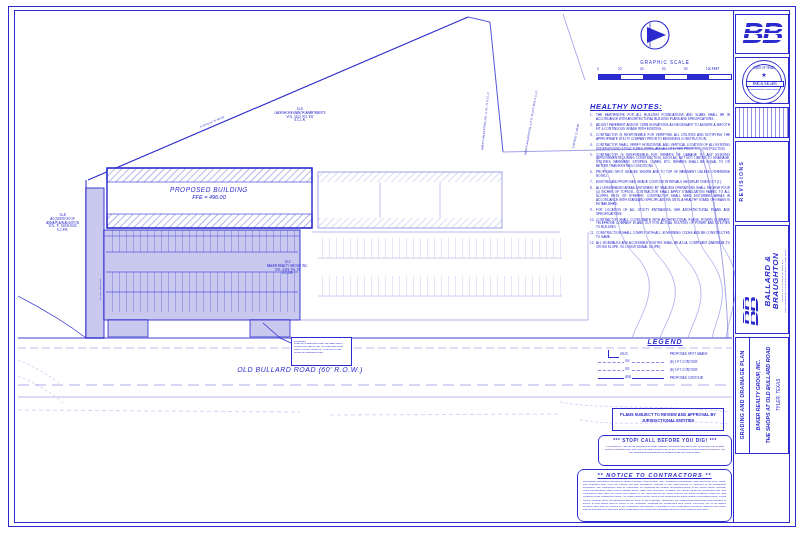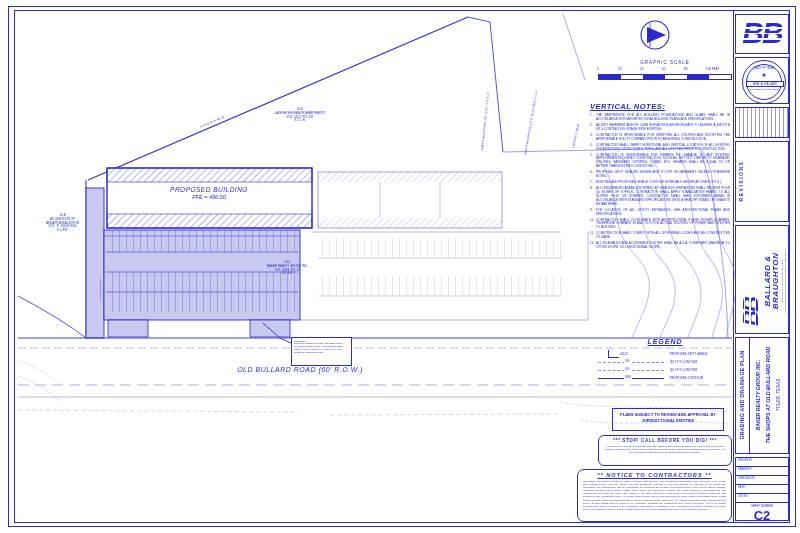--- a/index.html
+++ b/index.html
@@ -193,21 +193,21 @@
   <div class="abs ctr" style="left:630px;top:60px;width:70px;font-size:4.5px;letter-spacing:1px;">GRAPHIC SCALE</div>
   <div class="abs" id="scalebar"></div>
   <span class="sc-num" style="left:597px;">0</span>
   <span class="sc-num" style="left:618px;">20</span>
   <span class="sc-num" style="left:640px;">40</span>
   <span class="sc-num" style="left:662px;">60</span>
   <span class="sc-num" style="left:684px;">80</span>
   <span class="sc-num" style="left:706px;">100 FEET</span>
 
   <div class="abs" id="grading-notes">
-    <div class="gn-title">VERTICAL NOTES:</div>
+    <div class="gn-title">HEALTHY NOTES:</div>
     <div class="note">
         <span class="n">1.</span>
         <span>THE EARTHWORK FOR ALL BUILDING FOUNDATIONS AND SLABS SHALL BE IN ACCORDANCE WITH ARCHITECTURAL BUILDING PLANS AND SPECIFICATIONS.</span>
       </div>
     <div class="note">
         <span class="n">2.</span>
         <span>ADJUST PAVEMENT AND/OR CURB ELEVATIONS AS NECESSARY TO ASSURE A SMOOTH FIT &amp; CONTINUOUS GRADE WITH EXISTING.</span>
       </div>
     <div class="note">
         <span class="n">3.</span>
@@ -332,33 +332,14 @@
   <div class="box tb" style="left:735px;top:337px;width:54px;height:117px;">
     <div class="abs" style="left:12.5px;top:0;width:0;height:115px;border-left:0.8px solid #2a2ace;"></div>
     <div class="rot ctr b" style="position:absolute;left:3px;top:112px;width:110px;font-size:5.2px;letter-spacing:.3px;">GRADING AND DRAINAGE PLAN</div>
     <div class="rot" style="position:absolute;left:17px;top:112px;width:110px;text-align:center;">
       <div class="b ital" style="font-size:5px;line-height:10px;">BAKER REALTY GROUP, INC.</div>
       <div class="b ital" style="font-size:5.4px;line-height:11px;">THE SHOPS AT OLD BULLARD ROAD</div>
       <div class="ital" style="font-size:4.6px;line-height:10px;">TYLER, TEXAS</div>
     </div>
   </div>
 
-  <div class="box tb" style="left:735px;top:457px;width:54px;height:64px;">
-    <div class="info-row">
-        <span>DESIGN BY:</span>
-      </div>
-    <div class="info-row">
-        <span>DRAWN BY:</span>
-      </div>
-    <div class="info-row">
-        <span>CHECKED BY:</span>
-      </div>
-    <div class="info-row">
-        <span>DATE:</span>
-      </div>
-    <div class="info-row">
-        <span>JOB NO.:</span>
-      </div>
-    <div class="ctr" style="font-size:2.8px;margin-top:1px;">SHEET NUMBER</div>
-    <div class="ctr b" style="font-size:13px;line-height:15px;">C2</div>
-  </div>
 
 </div>
 
 </body></html>

